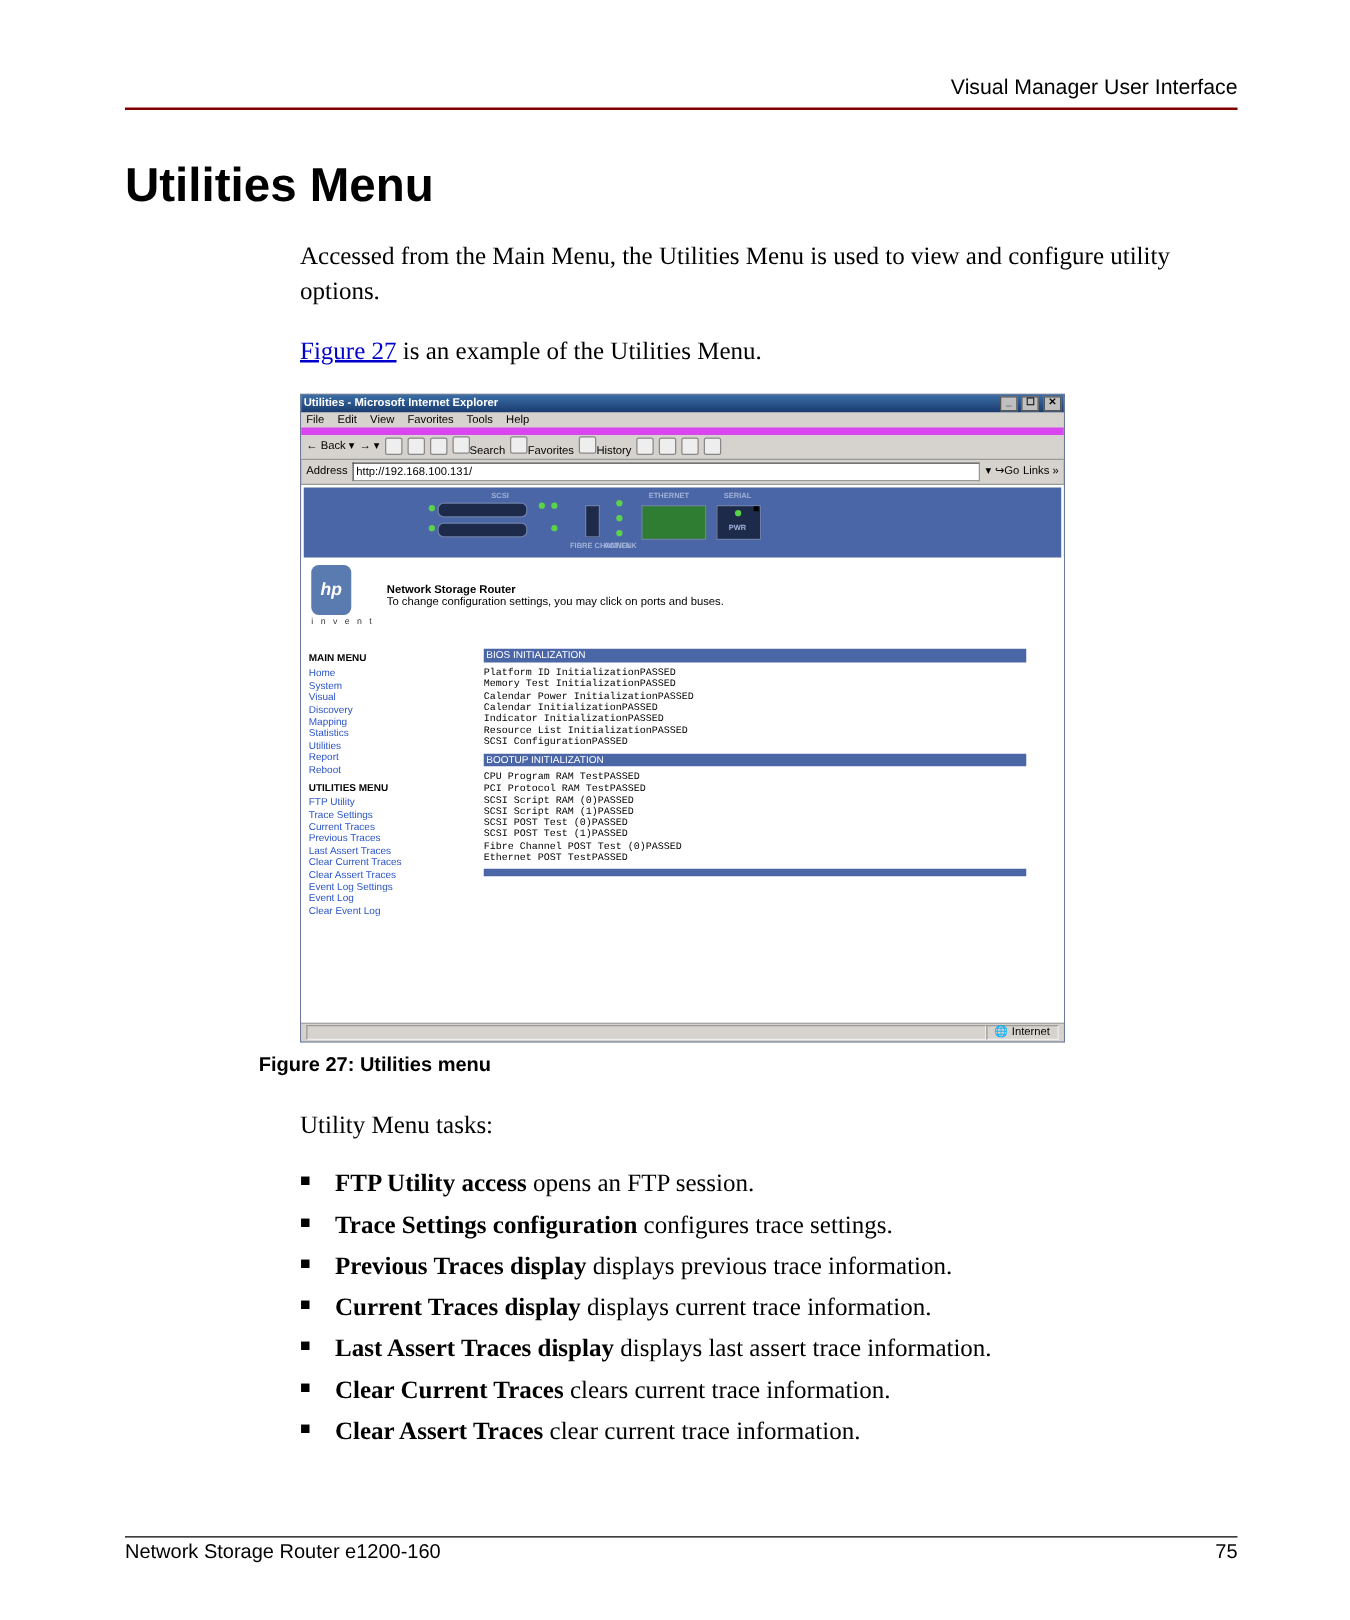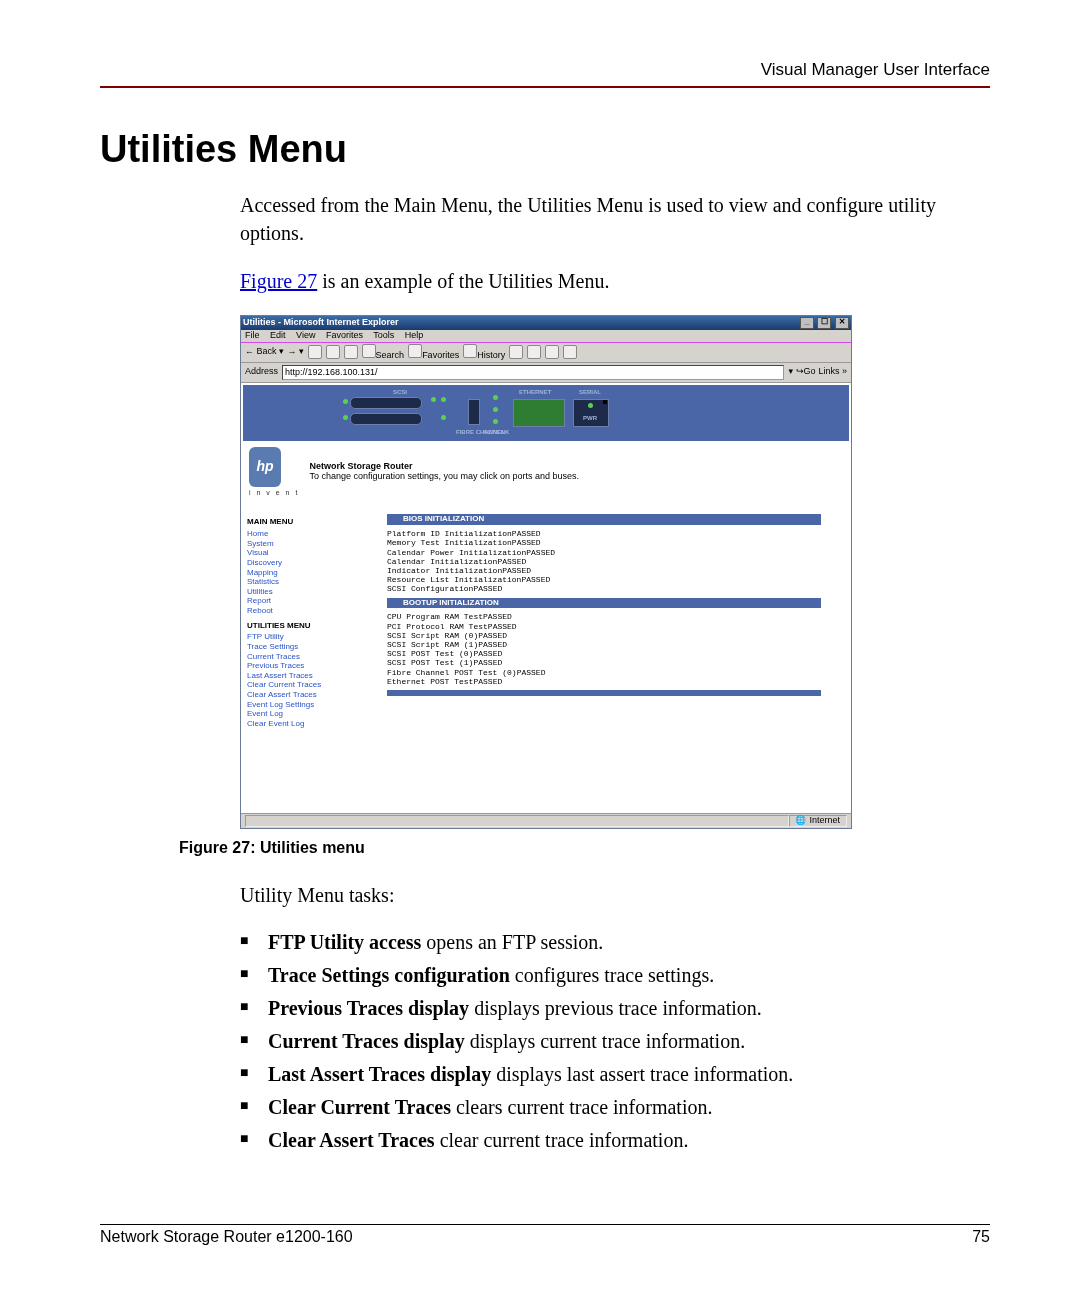--- a/index.html
+++ b/index.html
@@ -67,21 +67,21 @@
     margin-left: 1px;
   }
   .menubar {
     background: #d6d3ce;
     padding: 1px 4px;
   }
   .menubar span { margin-right: 8px; }
   .toolbar {
     background: #d6d3ce;
     padding: 1px 4px;
-    border-top: 1px solid #d946ef;
+    border-top: 6px solid #d946ef;
     border-bottom: 1px solid #999;
     display: flex;
     align-items: center;
     gap: 4px;
   }
   .tb-ico {
     width: 12px; height: 12px; display:inline-block;
     border:1px solid #888; background:#eee; border-radius:2px;
   }
   .addressbar {
@@ -139,37 +139,37 @@
     font-weight:bold; font-size:8px; margin: 6px 0 2px;
   }
   .leftcol a {
     display:block; color:#2a54c8; font-size:8px;
     text-decoration:none; line-height:1.2;
   }
   .rightcol {
     flex:1; padding: 2px 30px 4px 4px;
   }
   .section-bar {
-    background:#4b66a6; color:#fff; font-size:8px; font-weight:bold;
-    padding:1px 16px; margin: 4px 0;
+    background:#4b66a6; color:#fff; font-size:8px; font-weight:normal;
+    padding:1px 2px; margin: 4px 0;
   }
   .row { display:flex; justify-content:flex-start; font-size:8px; line-height:1.15;font-family:Liberation Mono, monospace;}
   .statusbar {
     display:flex; justify-content:space-between;
     background:#d6d3ce; border-top:1px solid #999;
     padding:1px 4px; font-size:9px;
   }
   .statusbar .seg {
     border:1px inset #eee; padding:0 6px; background:#d6d3ce;
   }
   .figure-caption {
     font-family: Arial, sans-serif;
     font-weight: bold;
     font-size: 16px;
-    margin: 10px 0 24px 79px;
+    margin: 10px 0 24px 107px;
   }
   ul.tasks {
     list-style: none;
     padding-left: 0;
     margin-left: 140px;
     font-size: 20px;
   }
   ul.tasks li {
     position: relative;
     padding-left: 28px;

